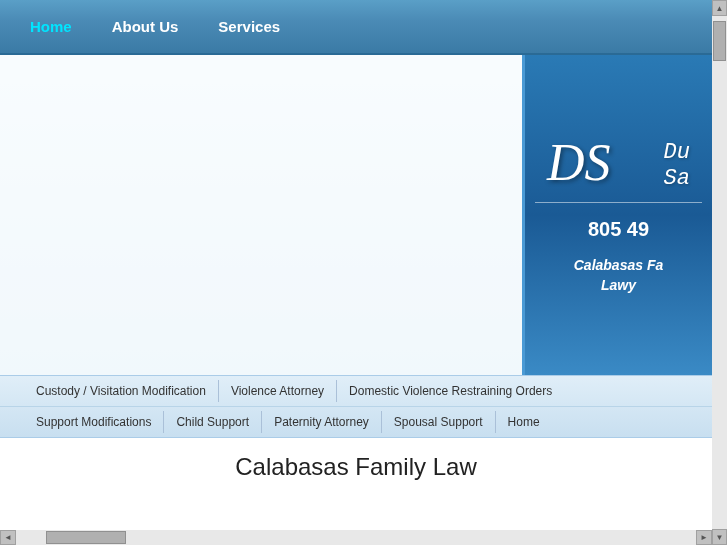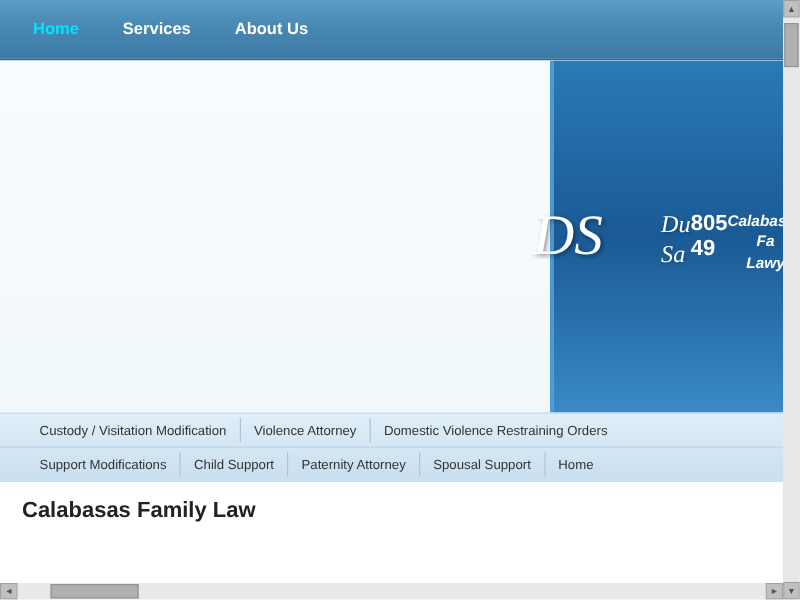--- a/index.html
+++ b/index.html
@@ -45,44 +45,45 @@
 
     
     #left-area {
       flex: 1;
       background: #fff;
       opacity: 0.7;
     }
 
     
     #right-panel {
-      width: 212px;
+      width: 190px;
       background: linear-gradient(to bottom, #2a7ab5 0%, #1a5a95 50%, #3a8ac5 100%);
       display: flex;
+      flex-direction: column;
       align-items: center;
       justify-content: center;
       padding: 20px 10px;
       position: relative;
       border-left: 3px solid #4a9ad5;
     }
 
     .logo-ds {
       font-size: 52px;
       font-style: italic;
       color: #fff;
       font-family: Georgia, serif;
       line-height: 1;
       text-shadow: 2px 2px 4px rgba(0,0,0,0.4);
     }
 
     .logo-text {
       color: #fff;
       font-size: 22px;
       font-style: italic;
-      font-family: Liberation Serif, serif;
+      font-family: Liberation Mono, monospace;
       line-height: 1.2;
       margin-top: 5px;
       text-align: left;
       text-shadow: 1px 1px 3px rgba(0,0,0,0.3);
       margin-left: 48px;
     }
 
     .logo-row {
       display: flex;
       align-items: center;
@@ -145,24 +146,24 @@
     }
 
     
     #page-content {
       background: #fff;
       padding: 15px 20px;
       flex: 1;
     }
 
     .page-title {
-      font-size: 20px;
-      font-weight: bold;
+      font-size: 24px;
+      font-weight: normal;
       color: #222;
-      text-align: left;
+      text-align: center;
       margin-bottom: 10px;
     }
 
     .page-body {
       font-size: 13px;
       color: #333;
       line-height: 1.5;
     }
 
     
@@ -264,22 +265,22 @@
     }
   </style>
 </head>
 <body>
 
 <div id="outer-wrapper">
   <div id="content-wrapper">
 
     <nav id="navbar">
       <div class="nav-item active">Home</div>
+      <div class="nav-item">About Us</div>
       <div class="nav-item">Services</div>
-      <div class="nav-item">About Us</div>
     </nav>
 
     <div id="main-area">
       <div id="left-area"></div>
       <div id="right-panel">
         <div class="logo-row">
           <div class="logo-ds">DS</div>
           <div class="logo-text">
             <span>Du</span><br>
             <span>Sa</span>

